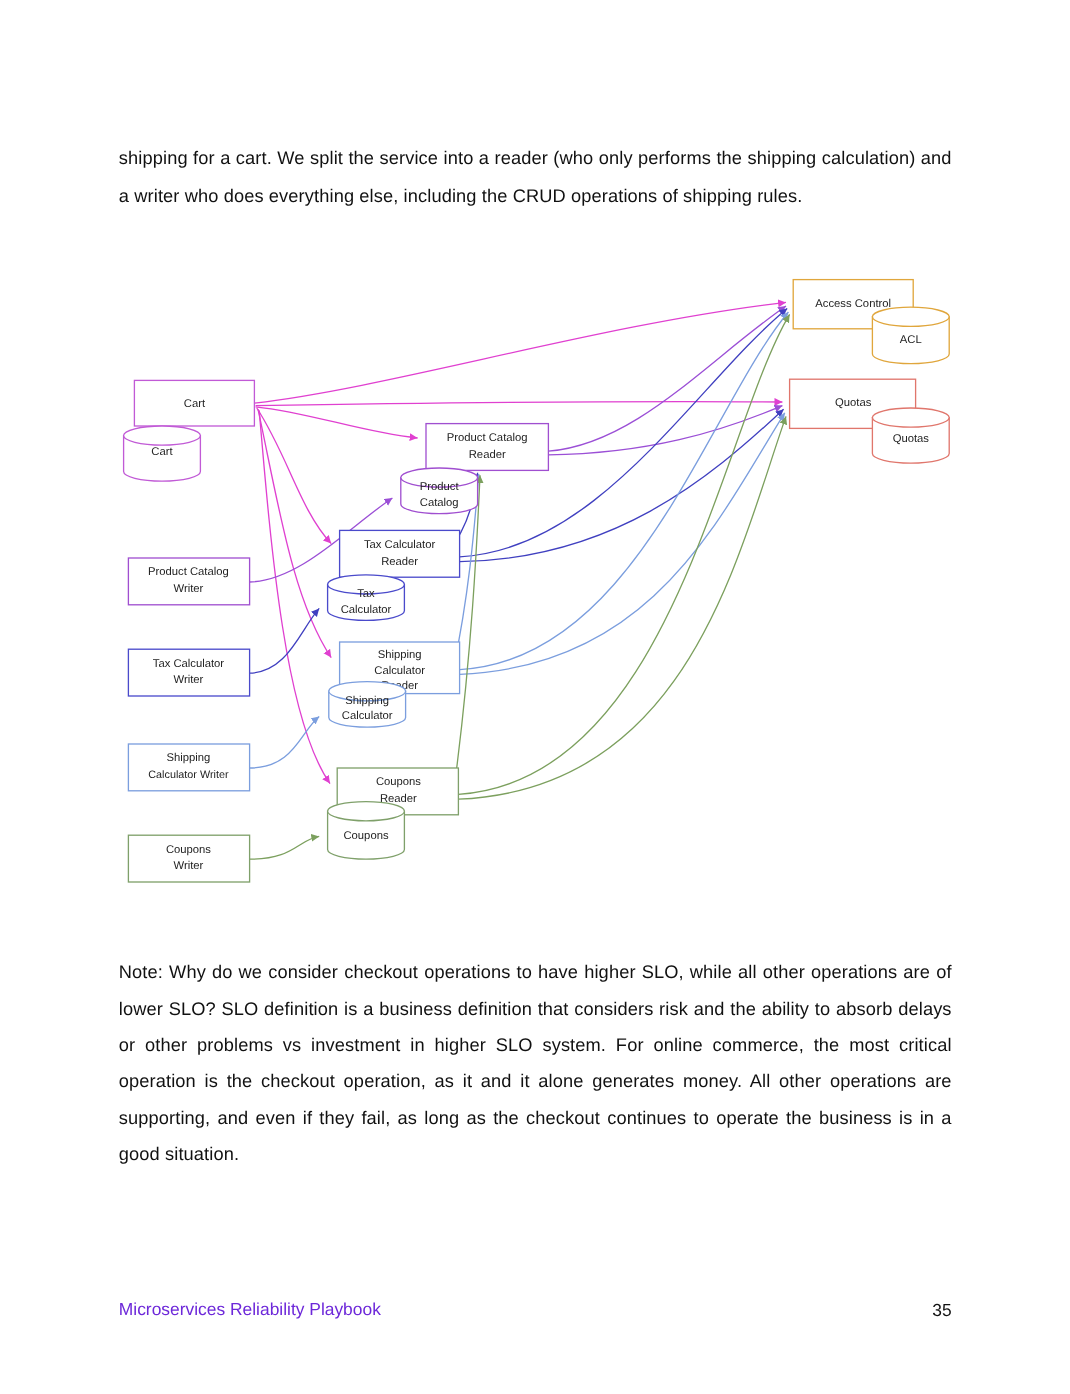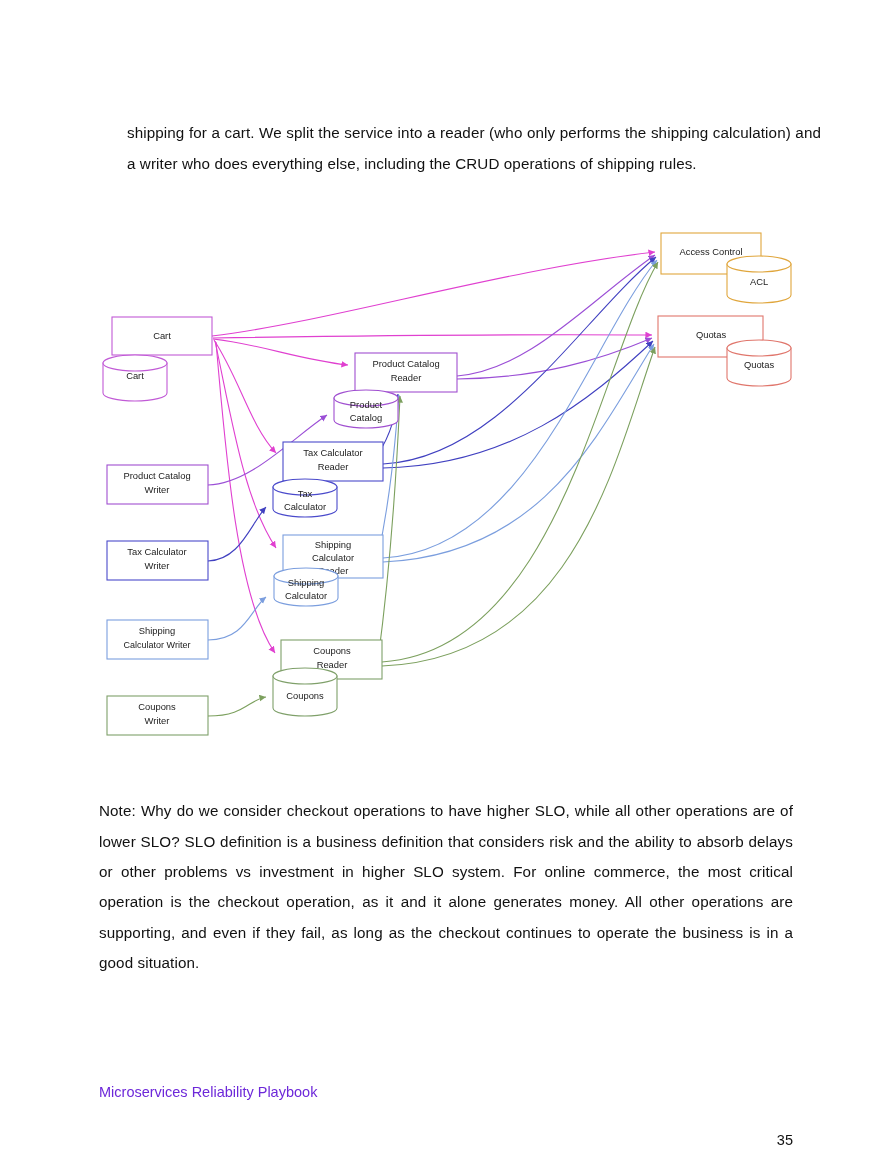--- a/index.html
+++ b/index.html
@@ -24,21 +24,21 @@
     position: absolute;
     left: 99px;
     width: 694px;
     font-size: 15.2px;
     line-height: 30.4px;
     text-align: justify;
     text-justify: inter-word;
     color: #111111;
     letter-spacing: 0.1px;
   }
-  #para-intro { top: 103px; margin-left: 28px; }
+  #para-intro { top: 103px; }
   #para-note  { top: 781px; }
 
   .figure {
     position: absolute;
     left: 0px;
     top: 210px;
     width: 892px;
     height: 550px;
   }
   .figure svg { display: block; }
@@ -46,21 +46,21 @@
   .footer-title {
     position: absolute;
     left: 99px;
     top: 1084px;
     font-size: 14.5px;
     color: #6d28d9;
   }
   .footer-page {
     position: absolute;
     right: 99px;
-    top: 1132px;
+    top: 1085px;
     font-size: 14.5px;
     color: #111111;
   }
   .node-label {
     font-family: "Liberation Sans", sans-serif;
     font-size: 9.4px;
     fill: #222222;
     text-anchor: middle;
     dominant-baseline: middle;
   }

